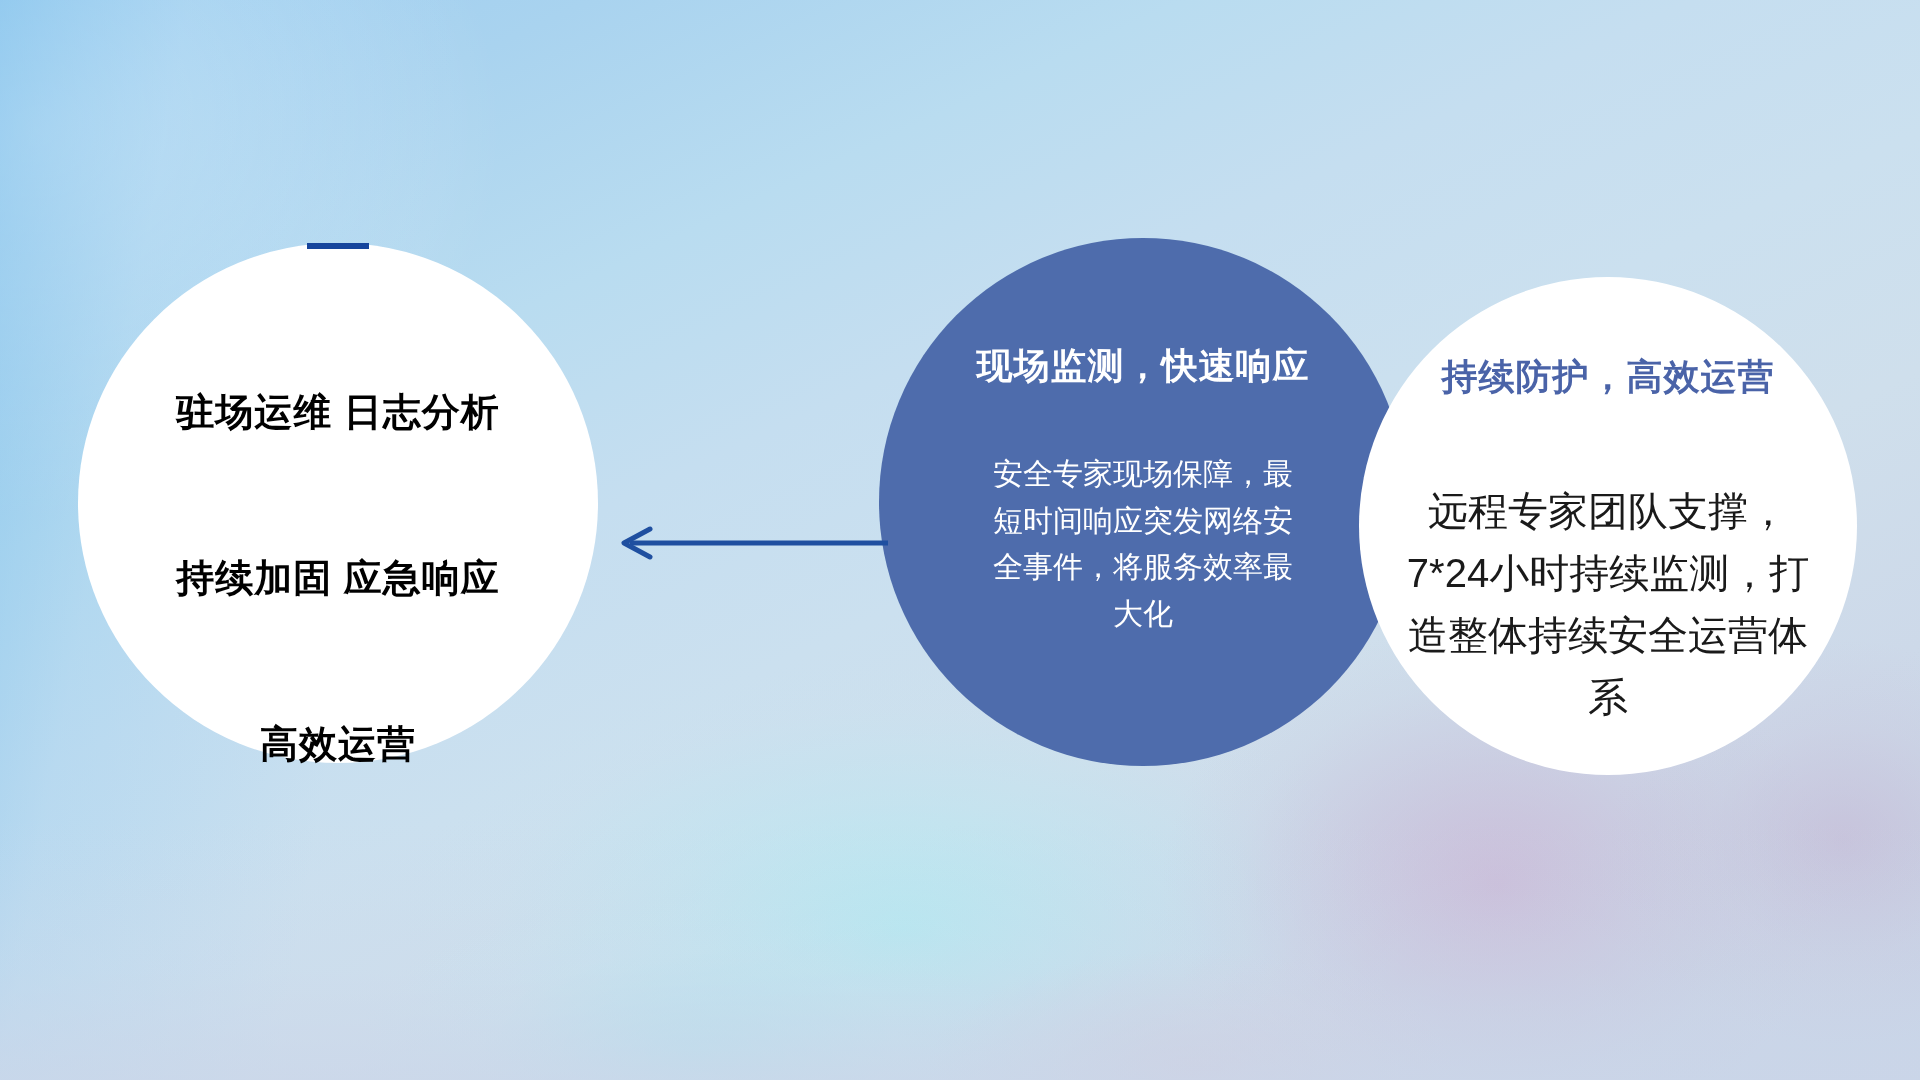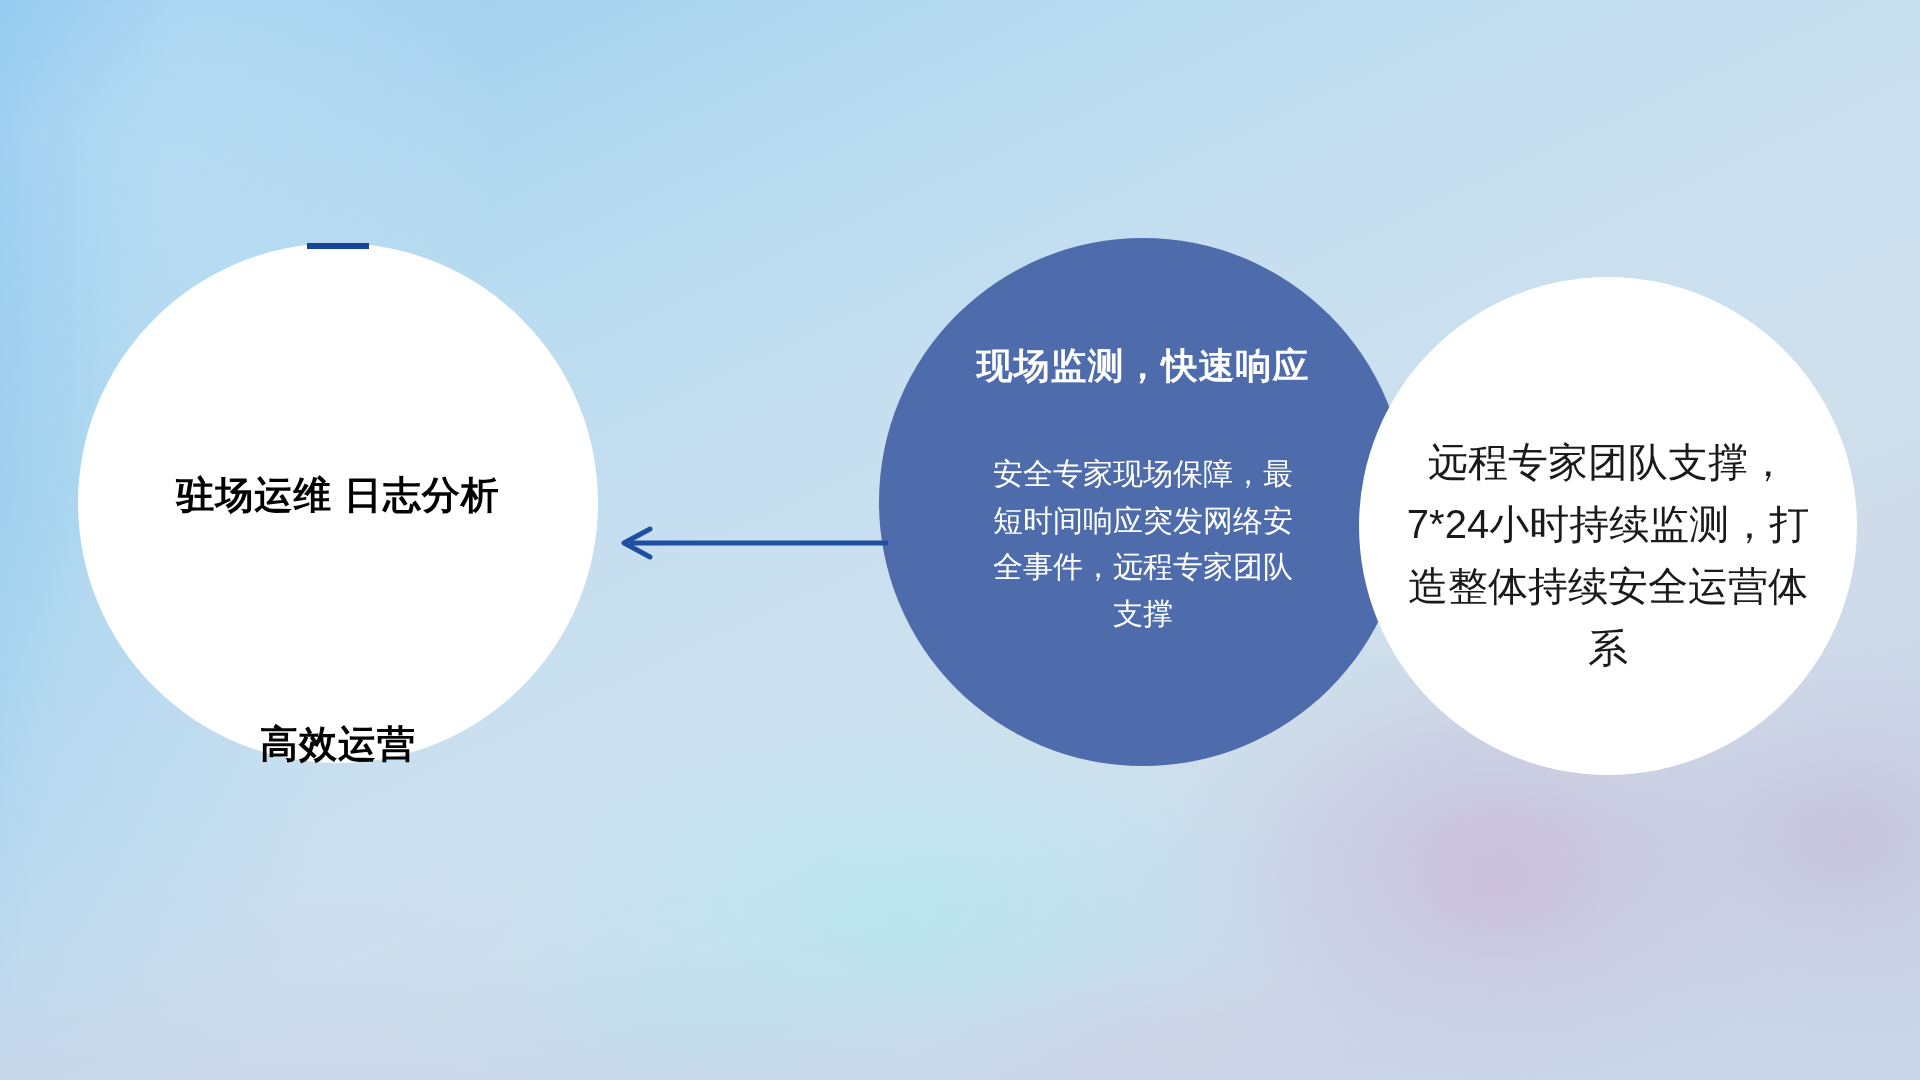--- a/index.html
+++ b/index.html
@@ -246,25 +246,27 @@
   <svg id="arrow" viewBox="0 0 282 36">
     <line x1="282" y1="18" x2="24" y2="18" stroke="#1f4fa0" stroke-width="5"></line>
     <polyline points="44,4 18,18 44,32" fill="none" stroke="#1f4fa0" stroke-width="5" stroke-linecap="round" stroke-linejoin="round"></polyline>
   </svg>
 
   <div class="circle" id="circle-right"></div>
 
   <div id="left-content">
     <div id="left-divider"></div>
     <div class="left-line">驻场运维    日志分析</div>
+    <div class="left-line">持续加固    应急响应</div>
     <div class="left-line">高效运营</div>
   </div>
 
   <div id="middle-content">
     <div id="middle-title">现场监测，快速响应</div>
-    <div id="middle-body">安全专家现场保障，最短时间响应突发网络安全事件，远程专家团队支撑</div>
+    <div id="middle-body">安全专家现场保障，最短时间响应突发网络安全事件，将服务效率最大化</div>
   </div>
 
   <div id="right-content">
+    <div id="right-title">持续防护，高效运营</div>
     <div id="right-body">远程专家团队支撑，7*24小时持续监测，打造整体持续安全运营体系</div>
   </div>
 
 </div>
 
 </body></html>

